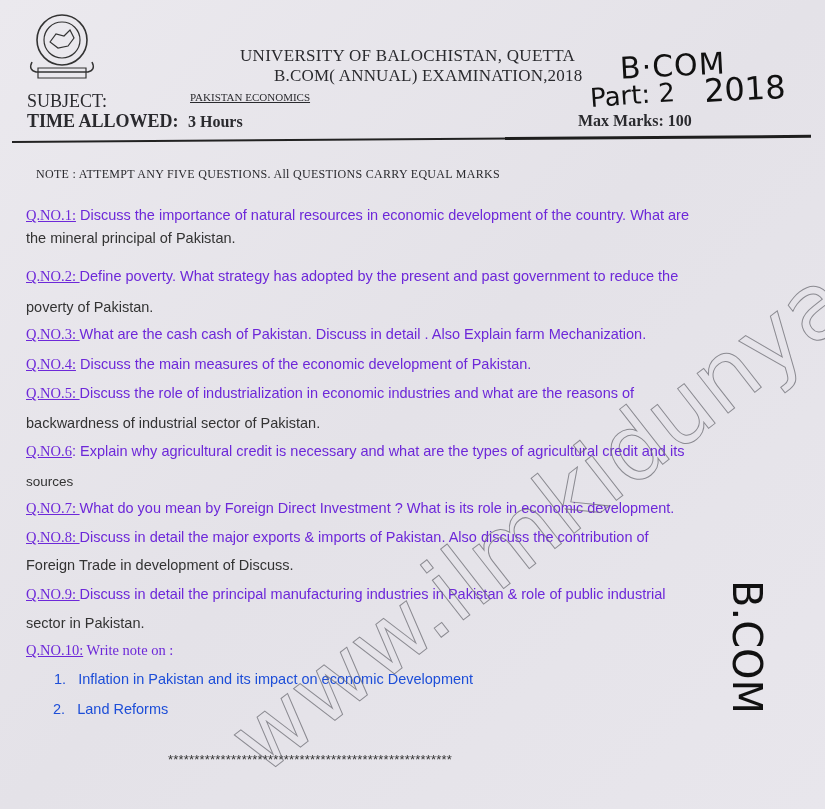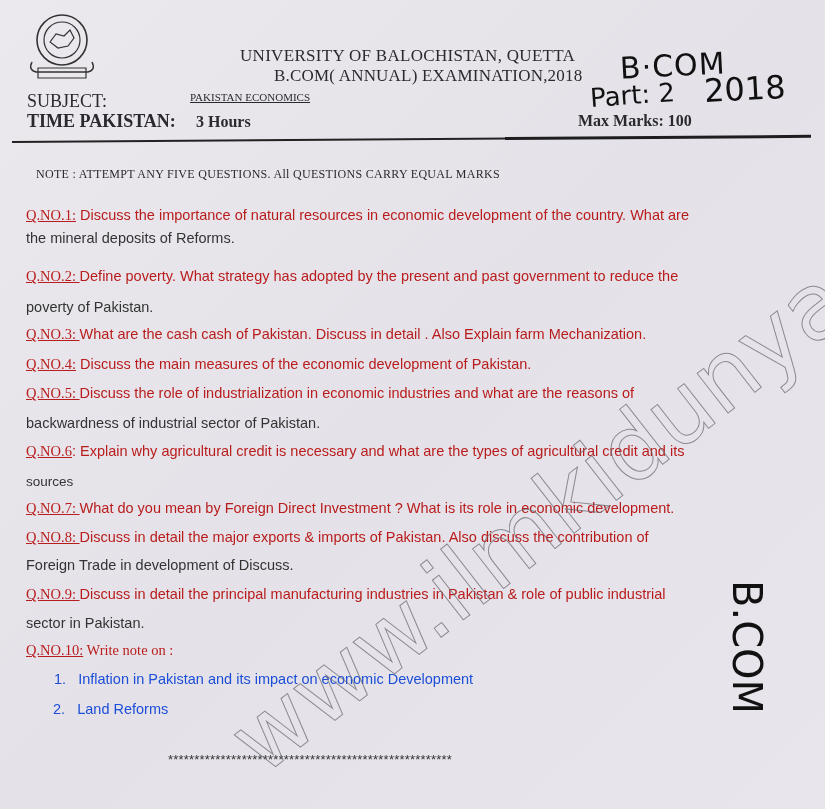--- a/index.html
+++ b/index.html
@@ -10,26 +10,26 @@
   }
   .serif { font-family:"Liberation Serif","DejaVu Serif",serif;text-align:center; }
   .sans { font-family:"Liberation Sans","DejaVu Sans",sans-serif; }
   .abs { position:absolute; white-space:nowrap; }
   .logo { position:absolute; left:26px; top:12px; width:72px; height:70px; }
   .hdr1 { left:240px; top:46px; font-size:17px; letter-spacing:0.3px; }
   .hdr2 { left:262px; top:66px; font-size:17px; letter-spacing:0.2px;margin-left:12px; }
   .subj-label { left:27px; top:91px; font-size:18px; }
   .subj-val { left:190px; top:91px; font-size:11px; text-decoration:underline; }
   .time-label { left:27px; top:111px; font-size:18px; font-weight:bold; }
-  .time-val { left:188px; top:113px; font-size:16px; font-weight:bold;margin-left:8px; }
+  .time-val { left:188px; top:113px; font-size:16px; font-weight:bold; }
   .marks { left:578px; top:112px; font-size:16px; font-weight:bold; }
   .rule { position:absolute; left:12px; top:141px; width:498px; height:2px; background:#222; transform:rotate(-0.4deg); transform-origin:left; }
   .rule2 { position:absolute; left:505px; top:137px; width:306px; height:3px; background:#1e1e1e; transform:rotate(-0.4deg); transform-origin:left; }
   .note { left:36px; top:167px; font-size:12px; letter-spacing:0.3px; }
-  .q { position:absolute; left:26px; font-size:14.5px; white-space:nowrap; color:#b91c1c; }
+  .q { position:absolute; left:26px; font-size:14.5px; white-space:nowrap; color:#6d28d9; }
   .qn { text-decoration:underline; }
   .cont { position:absolute; left:26px; font-size:14.5px; color:#333; white-space:nowrap; }
   .li { position:absolute; font-size:14.5px; color:#1d4ed8; white-space:nowrap; }
   .stars { left:168px; top:752px; font-size:13px; letter-spacing:0.2px; color:#333; }
   .hw { position:absolute; font-family:"DejaVu Sans",sans-serif; color:#111; }
   .hw1 { left:620px; top:48px; font-size:30px; letter-spacing:1px; transform:rotate(-3deg); }
   .hw2 { left:590px; top:80px; font-size:26px; transform:rotate(-4deg); }
   .hw3 { left:704px; top:70px; font-size:32px; transform:rotate(-3deg); }
   .hw-vert { left:710px; top:580px; font-size:40px; transform:rotate(90deg); transform-origin:left top; left:770px; }
   .watermark { position:absolute; font-family:"DejaVu Sans",sans-serif; font-size:92px; color:transparent;
@@ -43,37 +43,37 @@
   <circle cx="36" cy="28" r="18" fill="none" stroke="#333" stroke-width="1.2"></circle>
   <path d="M24 30 L30 22 L38 24 L44 18 L48 26 L42 34 L32 36 Z" fill="none" stroke="#333" stroke-width="1.2"></path>
   <path d="M6 50 Q2 58 10 60 L62 60 Q70 58 66 50" fill="none" stroke="#333" stroke-width="1.5"></path>
   <path d="M12 56 L60 56 L60 66 L12 66 Z" fill="none" stroke="#333" stroke-width="1.2"></path>
 </svg>
 
 <div class="abs serif hdr1">UNIVERSITY OF BALOCHISTAN, QUETTA</div>
 <div class="abs serif hdr2">B.COM( ANNUAL) EXAMINATION,2018</div>
 <div class="abs serif subj-label">SUBJECT:</div>
 <div class="abs serif subj-val">PAKISTAN ECONOMICS</div>
-<div class="abs serif time-label">TIME PAKISTAN:</div>
+<div class="abs serif time-label">TIME ALLOWED:</div>
 <div class="abs serif time-val">3 Hours</div>
 <div class="abs serif marks">Max Marks: 100</div>
 
 <div class="hw hw1">B·COM</div>
 <div class="hw hw2">Part: 2</div>
 <div class="hw hw3">2018</div>
 
 <div class="rule"></div>
 <div class="rule2"></div>
 
 <div class="abs serif note">NOTE : ATTEMPT ANY FIVE QUESTIONS. All QUESTIONS   CARRY EQUAL MARKS</div>
 
 <div class="q sans" style="top:207px">
   <span class="qn serif">Q.NO.1:</span><span> Discuss the importance of natural resources in economic development of the country. What are</span>
 </div>
-<div class="cont sans" style="top:230px">the mineral deposits of Reforms.</div>
+<div class="cont sans" style="top:230px">the mineral principal of Pakistan.</div>
 
 <div class="q sans" style="top:268px">
   <span class="qn serif">Q.NO.2: </span><span>Define poverty. What strategy has adopted by the present and past government to reduce the</span>
 </div>
 <div class="cont sans" style="top:299px">poverty of Pakistan.</div>
 
 <div class="q sans" style="top:326px">
   <span class="qn serif">Q.NO.3: </span><span> What are the cash cash of Pakistan. Discuss in detail . Also  Explain farm Mechanization.</span>
 </div>
 

